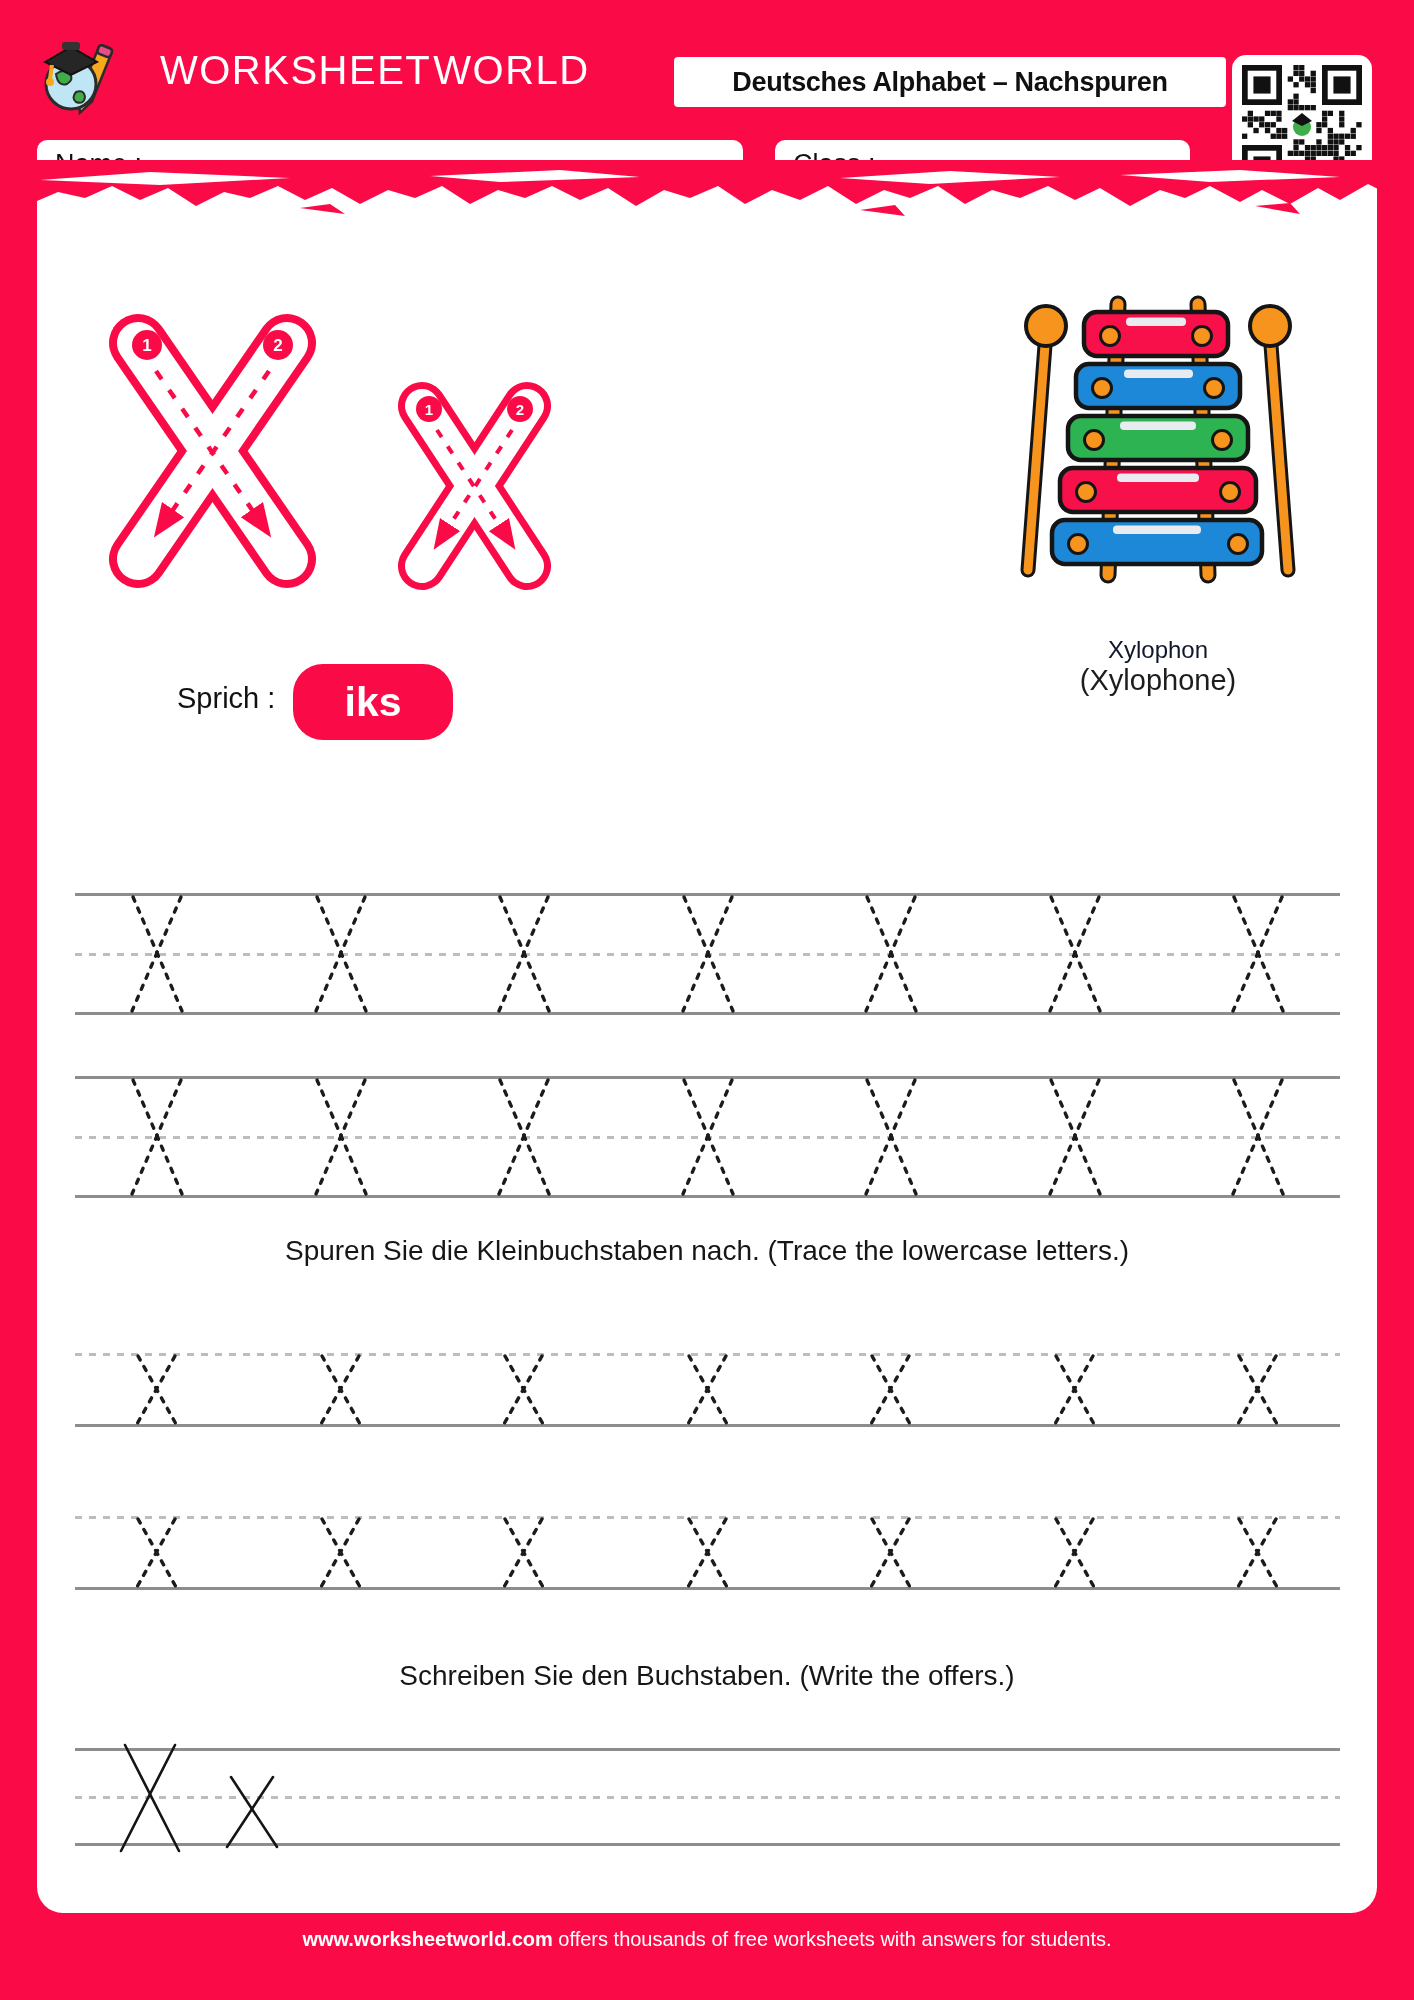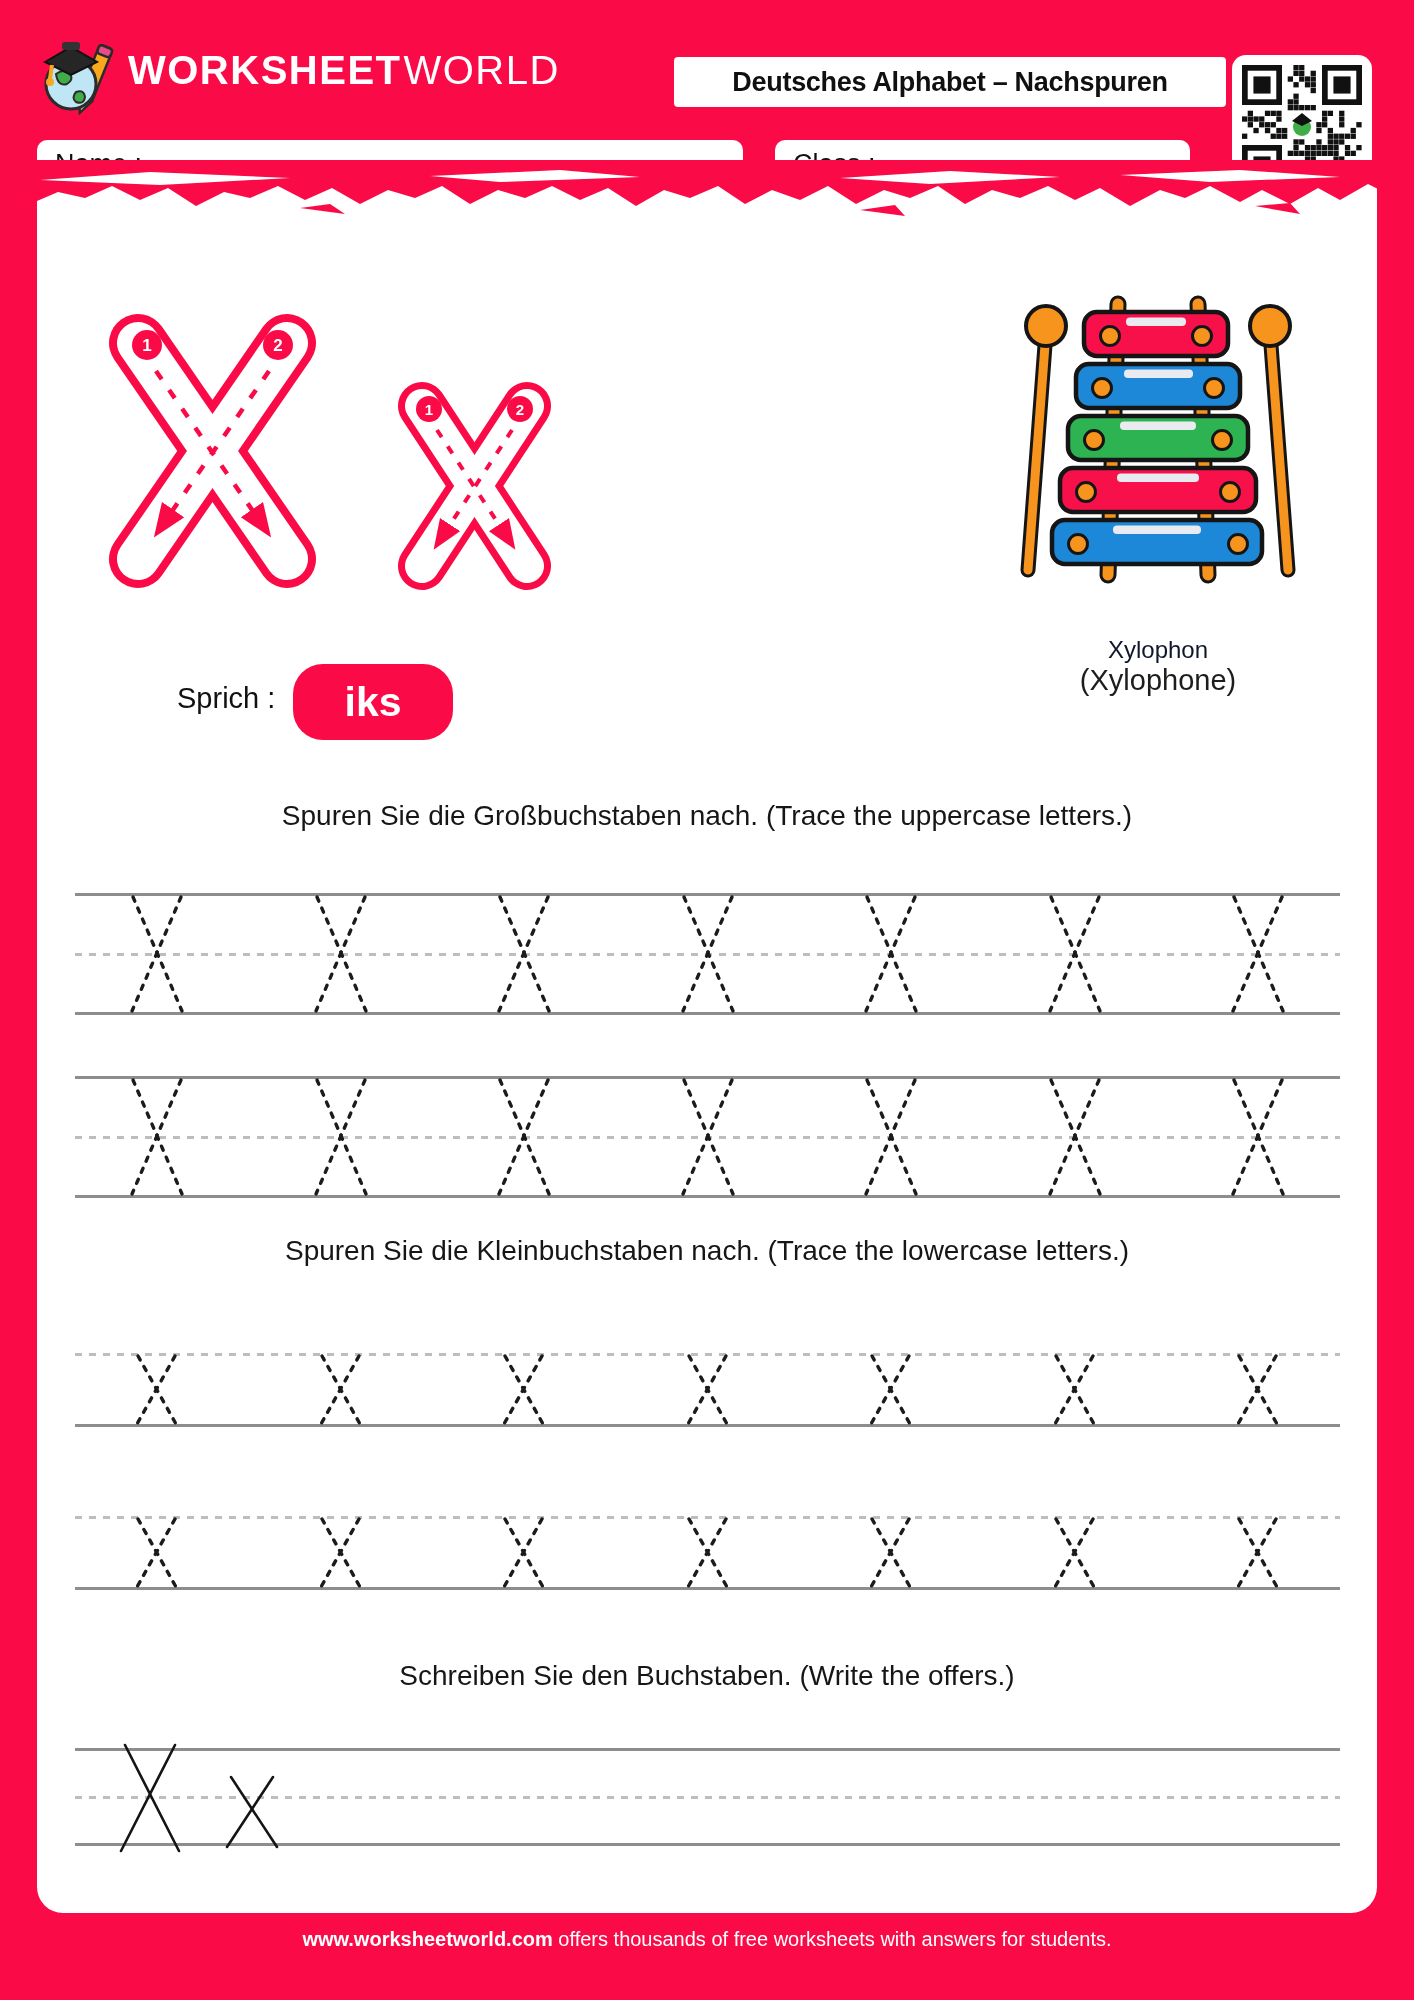--- a/index.html
+++ b/index.html
@@ -2,21 +2,21 @@
 <html><head>
 <meta charset="utf-8">
 <style>
   html,body{margin:0;padding:0;}
   body{font-family:"Liberation Sans", sans-serif; background:#FA0A46;}
   .page{position:relative;width:1414px;height:2000px;background:#FA0A46;overflow:hidden;}
 
   
   .logo{position:absolute;left:40px;top:34px;}
   .brand{position:absolute;left:128px;top:48px;color:#fff;font-size:40px;letter-spacing:1.5px;white-space:nowrap;}
-  .brand .w1{font-weight:700;}
+  .brand .w1{font-weight:400;margin-left:32px;}
   .brand .w2{font-weight:400;margin-left:2px;}
   .title-badge{position:absolute;left:674px;top:57px;width:552px;height:50px;background:#fff;border-radius:4px;
     display:flex;align-items:center;justify-content:center;font-size:27px;font-weight:700;color:#101010;white-space:nowrap;letter-spacing:-0.3px;}
   .qr-box{position:absolute;left:1232px;top:55px;width:140px;height:140px;background:#fff;border-radius:14px;
     display:flex;align-items:center;justify-content:center;}
   .field-box{position:absolute;top:140px;height:48px;background:#fff;border-radius:10px;display:flex;align-items:center;padding:0 18px;box-sizing:border-box;}
   .name-box{left:37px;width:706px;}
   .class-box{left:775px;width:415px;}
   .field-label{font-size:27px;color:#111;white-space:nowrap;}
   .field-line{flex:1;border-bottom:2px dotted #4a4a4a;margin:0 4px 9px 12px;height:24px;}
@@ -339,21 +339,20 @@
   </svg>
 
   <div class="vocab">
     <div class="de">Xylophon</div>
     <div class="en">(Xylophone)</div>
   </div>
 
   <div class="sprich-label">Sprich :</div>
   <div class="sprich-pill">iks</div>
 
-  <div class="instruction ins1">Spuren Sie die Großbuchstaben nach. (Trace the uppercase letters.)</div>
 
   <div class="trace-row row-upper" style="top:893px">
     <div class="ln ln-solid ln-t"></div>
     <div class="ln ln-dash ln-m"></div>
     <div class="ln ln-solid ln-b"></div>
     <div class="letters">
         <svg class="tl" width="80" height="122" viewBox="0 0 80 122">
           <line x1="16" y1="4" x2="65" y2="118"></line>
           <line x1="64" y1="4" x2="15" y2="118"></line>
         </svg>

